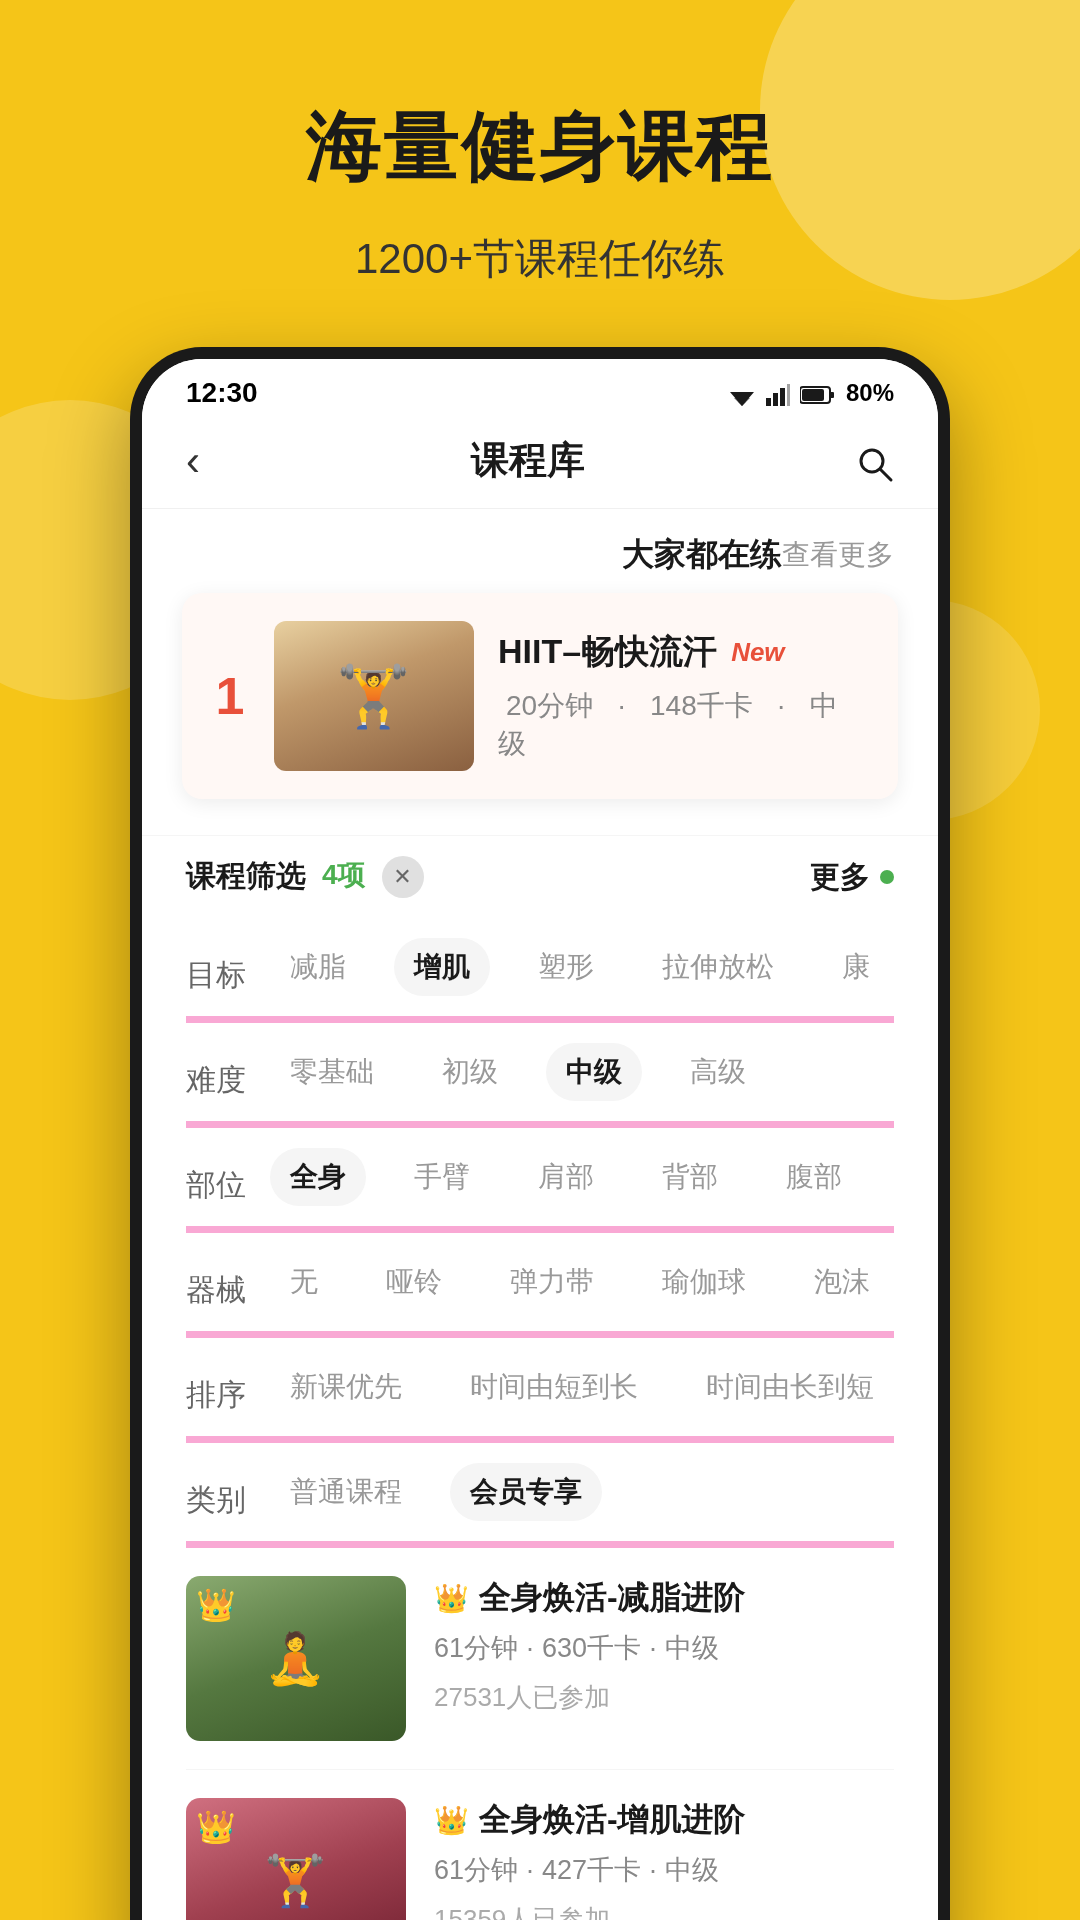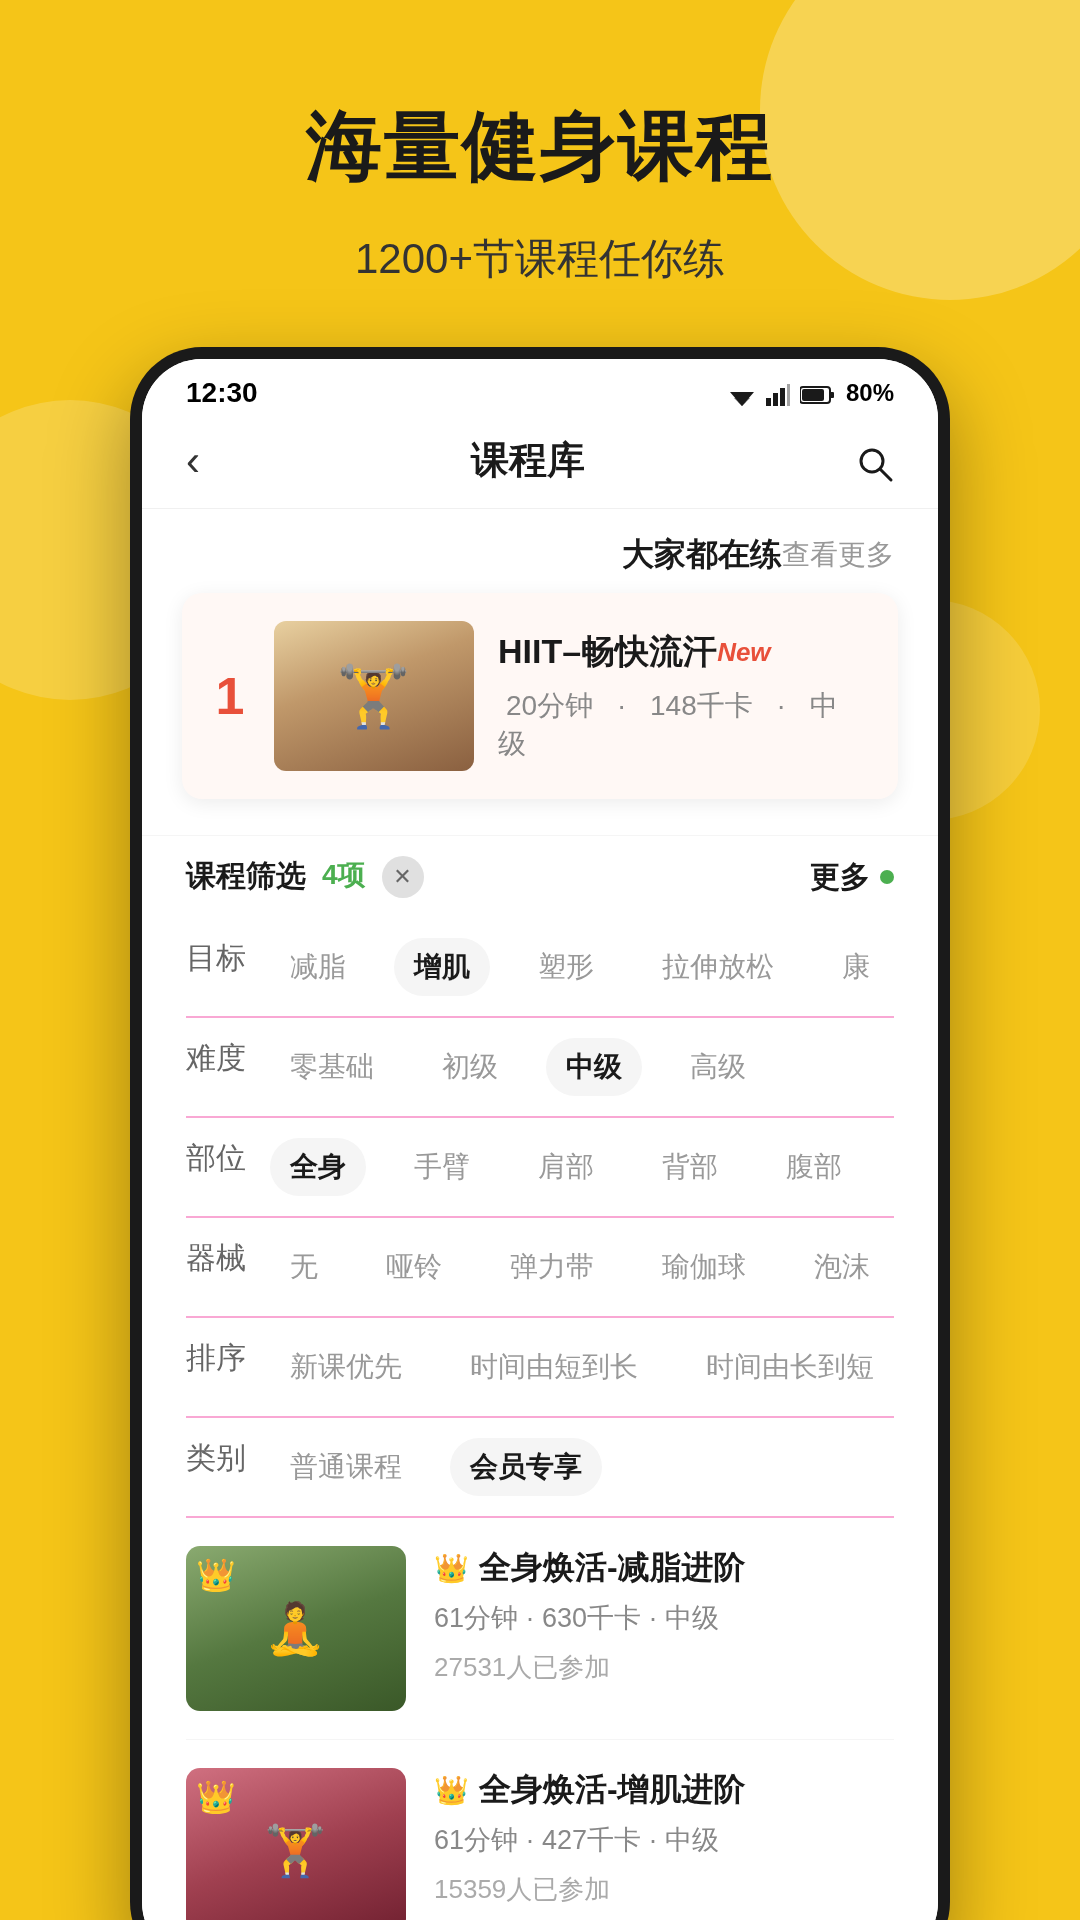--- a/index.html
+++ b/index.html
@@ -194,20 +194,21 @@
       content: '🏋️';
       position: absolute;
       top: 50%; left: 50%;
       transform: translate(-50%, -50%);
       font-size: 60px;
     }
     .course-info { flex: 1; }
     .course-title-row {
       display: flex;
       align-items: center;
+      gap: 14px;
       margin-bottom: 12px;
     }
     .course-name {
       font-size: 34px;
       font-weight: 700;
       color: #1a1a1a;
     }
     .badge-new {
       font-size: 26px;
       font-weight: 700;
@@ -268,23 +269,23 @@
       margin-left: 4px;
     }
 
     
     .filter-section {
       background: #fff;
       padding: 0 44px;
     }
     .filter-row {
       display: flex;
-      align-items: flex-start;
+      align-items: flex-end;
       padding: 20px 0;
-      border-bottom: 2px solid #f9a8d4;
+      border-bottom: 7px solid #f9a8d4;
       gap: 24px;
     }
     .filter-cat-label {
       font-size: 30px;
       color: #666;
       min-width: 60px;
       font-weight: 500;
     }
     .filter-options {
       display: flex;

